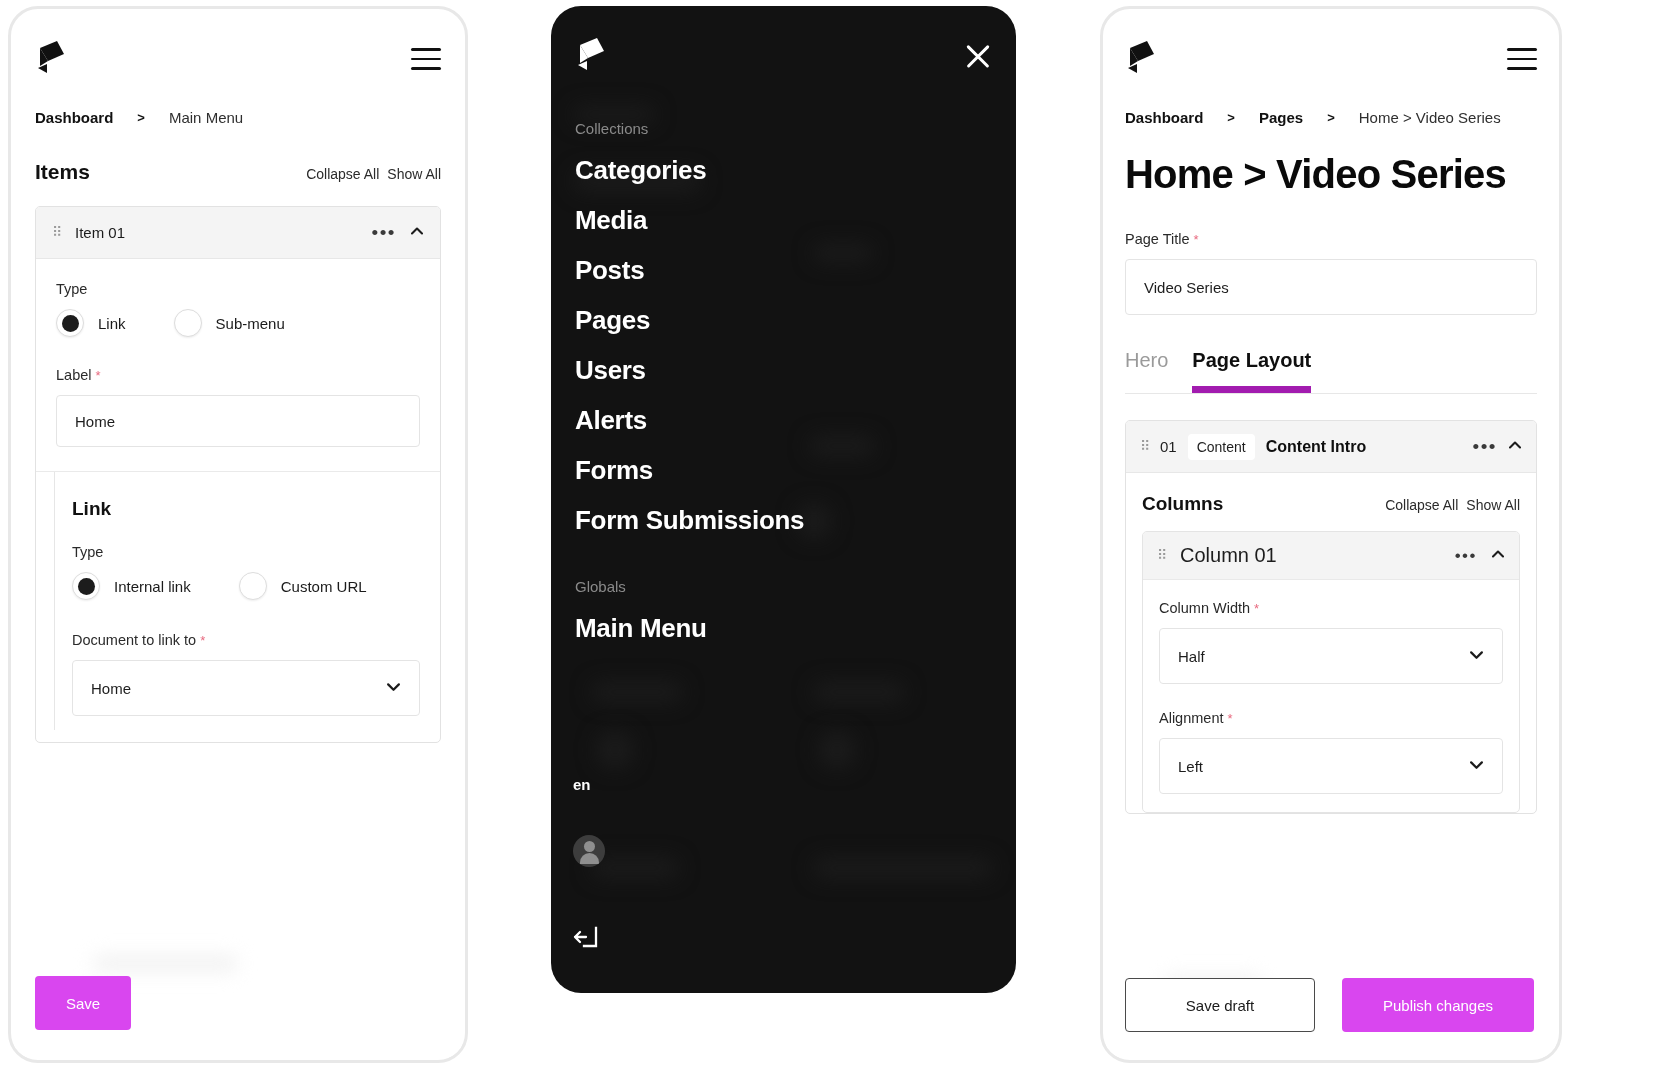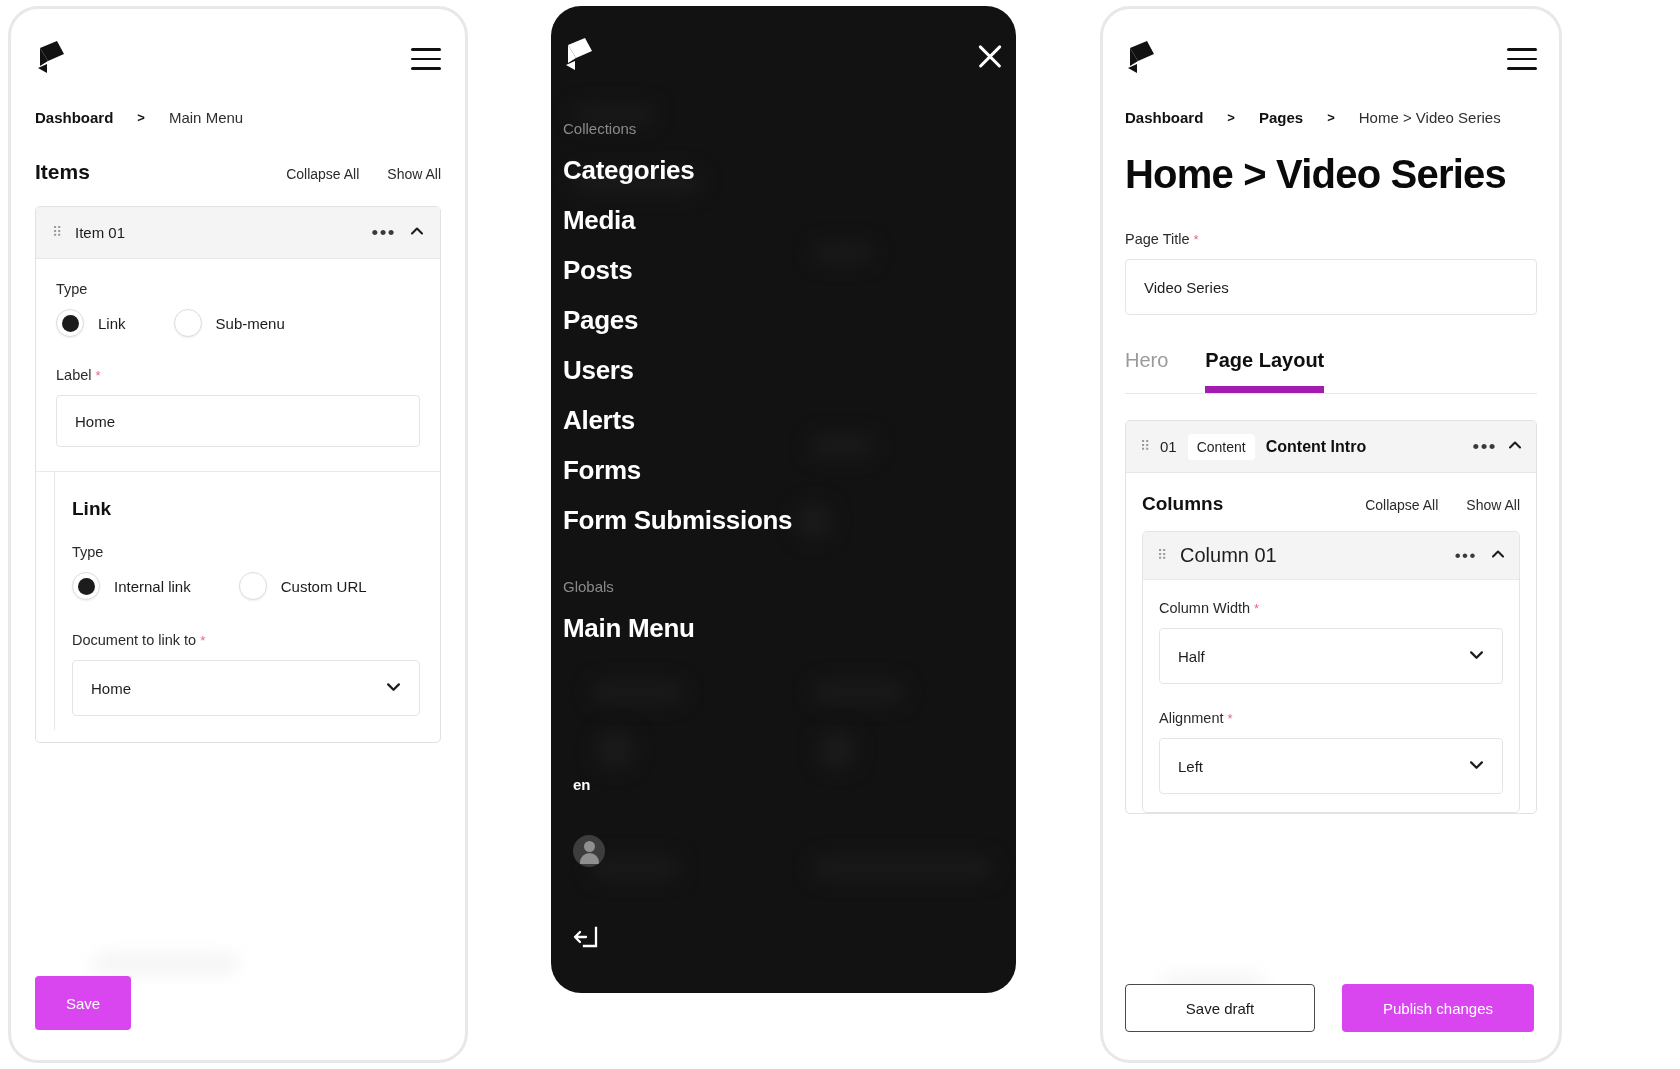--- a/index.html
+++ b/index.html
@@ -48,21 +48,21 @@
   .bc-sep { font-weight: 800; color:#111; font-size: 13px; }
   .bc-plain { color: #2f2f2f; font-weight: 400; }
 
   .page-title-xl {
     font-size: 40px; font-weight: 700; letter-spacing: -0.8px;
     color: #0a0a0a; margin-top: 30px;
   }
 
   .row-between { display:flex; align-items: baseline; justify-content: space-between; }
   .sec-title { font-size: 21px; font-weight: 700; color:#111; }
-  .link-actions { display:flex; gap: 28px; margin-left: 40px; }
+  .link-actions { display:flex; gap: 8px; margin-left: 40px; }
   .mini-link { font-size: 14px; color:#2b2b2b; cursor:pointer; }
 
   .card {
     border: 1px solid #e2e2e2; border-radius: 5px; margin-top: 22px;
     background:#fff; overflow: hidden;
   }
   .card-head {
     background: #f4f4f4; border-bottom: 1px solid #e7e7e7;
     display:flex; align-items:center; padding: 0 16px; height: 52px; gap: 14px;
   }
@@ -133,21 +133,21 @@
     background:#fff;
   }
 
   
   #panel-two {
     position:absolute;
     left: 551px; top: 6px;
     width: 465px; height: 987px;
     background:#121212; border-radius: 30px; overflow:hidden;
   }
-  .p2-inner { padding: 0 12px; position:relative; height: 100%; color:#fff;border-radius:15px; }
+  .p2-inner { padding: 0 24px; position:relative; height: 100%; color:#fff;border-radius:15px; }
   .p2-top { display:flex; align-items:center; justify-content:space-between; height: 100px; }
   .close-x { width: 28px; height: 28px; position:relative; cursor:pointer; }
   .close-x i { position:absolute; left:-1px; top: 13px; width: 30px; height: 2.6px; background:#fff; border-radius:2px; display:block; }
   .close-x i:first-child { transform: rotate(45deg); }
   .close-x i:last-child { transform: rotate(-45deg); }
 
   .nav-group-label { font-size: 15px; color: #8a8a8a; margin: 14px 0 18px 0; }
   .nav-item {
     font-size: 26px; font-weight: 700; color:#fff; letter-spacing: -0.3px;
     margin-bottom: 19px; cursor:pointer; display:block;
@@ -165,21 +165,21 @@
   .logout-ic { position:absolute; left: 22px; bottom: 44px; width:26px; height:24px; cursor:pointer; }
 
   
   #panel-three {
     position:absolute;
     left: 1100px; top: 6px;
     width: 462px; height: 1057px;
   }
   .p3-inner { padding: 0 22px; position:relative; height: 100%; }
 
-  .tabs { display:flex; gap: 37px; margin-top: 34px; border-bottom: 1px solid #e7e7e7; }
+  .tabs { display:flex; gap: 24px; margin-top: 34px; border-bottom: 1px solid #e7e7e7; }
   .tab { font-size: 20px; padding-bottom: 14px; cursor:pointer; color:#9a9a9a; font-weight: 400;}
   .tab.active { color:#0f0f0f; font-weight: 700; border-bottom: 7px solid #a21caf; }
 
   .blk-head {
     background:#f4f4f4; border-bottom:1px solid #e7e7e7;
     display:flex; align-items:center; gap: 11px; height: 52px; padding: 0 14px;
   }
   .idx-num { font-size: 15px; color:#1f1f1f; }
   .chip {
     background:#fff; border-radius: 4px; padding: 5px 9px; font-size: 14px; color:#1f1f1f;
@@ -193,21 +193,21 @@
     background:#f4f4f4; border-bottom:1px solid #e9e9e9; height: 48px;
     display:flex; align-items:center; gap: 14px; padding: 0 14px;
   }
   .inner-head-title { font-size: 20px; color:#1d1d1d; flex:1; }
   .inner-body { padding: 20px 16px 18px 16px; }
 
   #p3-actions {
     position:absolute; left: 22px; right: 22px; bottom: 28px;
     display:flex; gap: 27px;
   }
-  #p3-actions .btn { height: 48px; }
+  #p3-actions .btn { height: 54px; }
   #btn-save-draft { width: 190px; }
   #btn-publish { width: 192px; }
 </style>
 </head>
 <body>
 
 <div class="stage">
 
   <div class="phone phone-light" id="panel-one">
     <div class="p1-inner">

